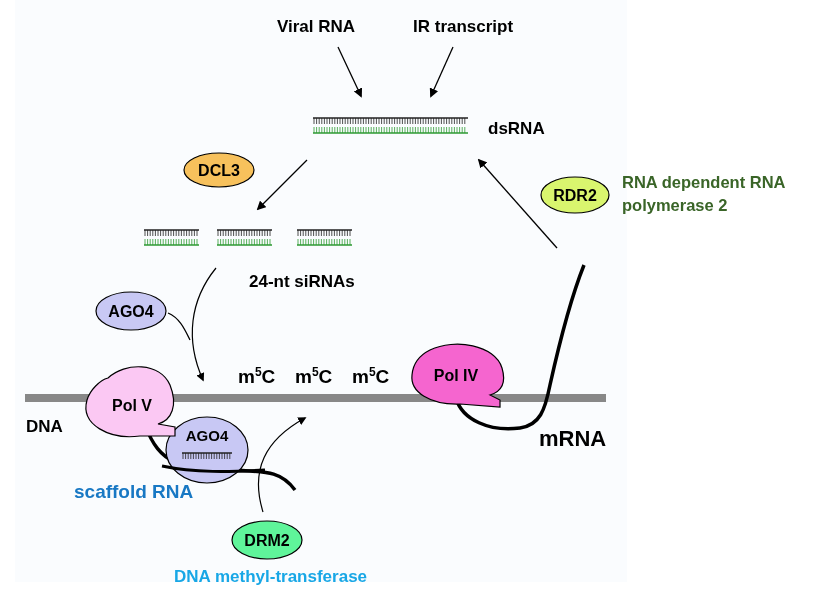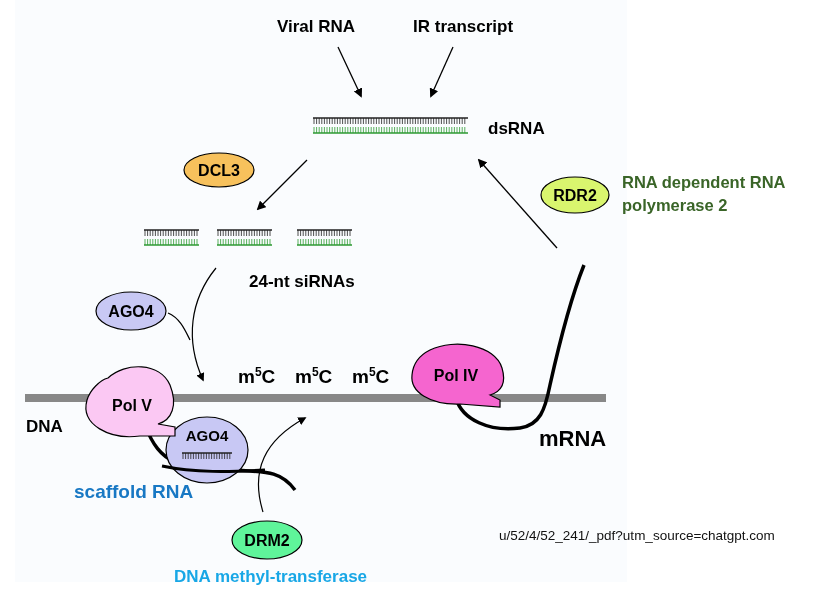--- a/index.html
+++ b/index.html
@@ -355,13 +355,13 @@
   <text class="t" x="456" y="381" font-size="16" text-anchor="middle">Pol IV</text>
 
   <line x1="557" y1="248" x2="479" y2="160" stroke="#000" stroke-width="1.3" marker-end="url(#ah)"></line>
 
   <ellipse cx="575" cy="195" rx="34" ry="18" stroke="#000" stroke-width="1.2" fill="#d9f56e"></ellipse>
   <text class="t" x="575" y="201" font-size="16" text-anchor="middle">RDR2</text>
   <text class="t" x="622" y="188" font-size="16.5" fill="#3a6528">RNA dependent RNA</text>
   <text class="t" x="622" y="211" font-size="16.5" fill="#3a6528">polymerase 2</text>
 </svg>
 
-<div class="url"><div>u/52/4/52_241/_pdf?utm_source=chatgpt.com</div></div>
+<div class="url"></div>
 
 </body></html>

